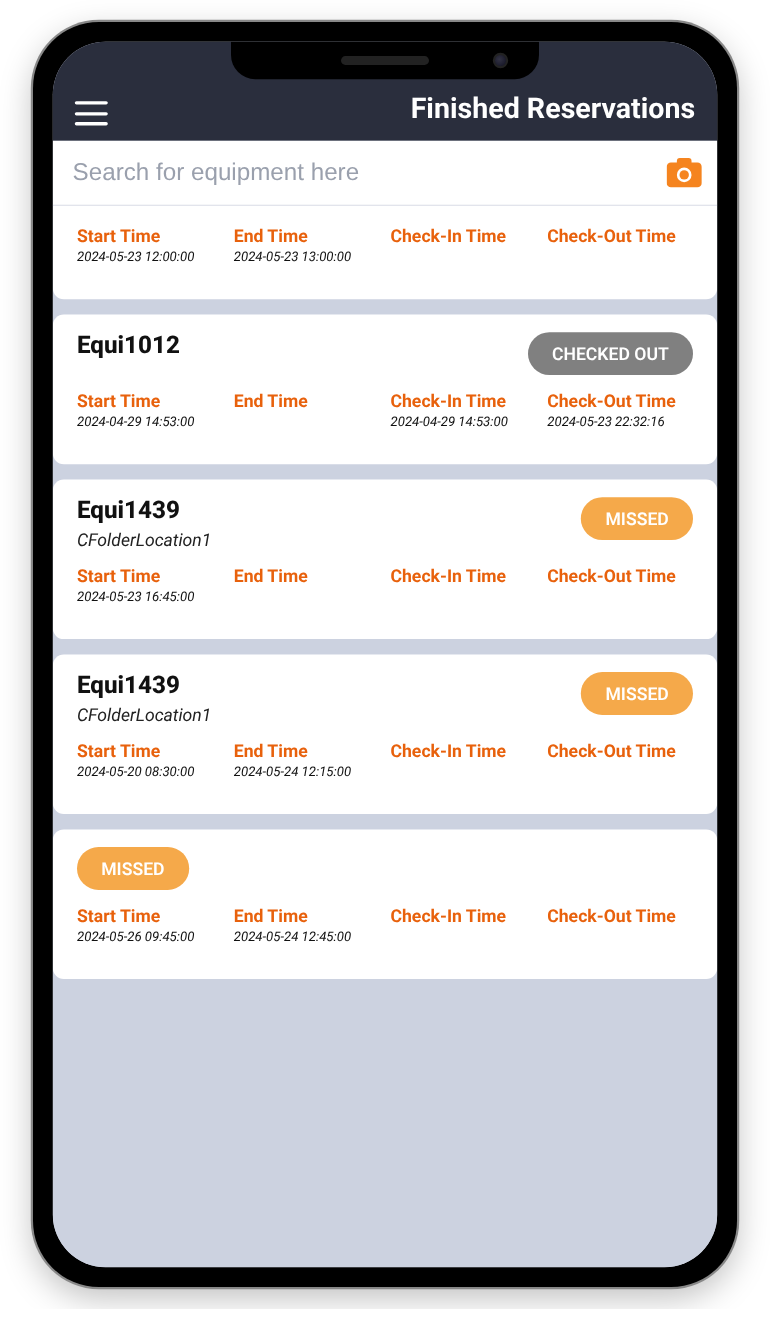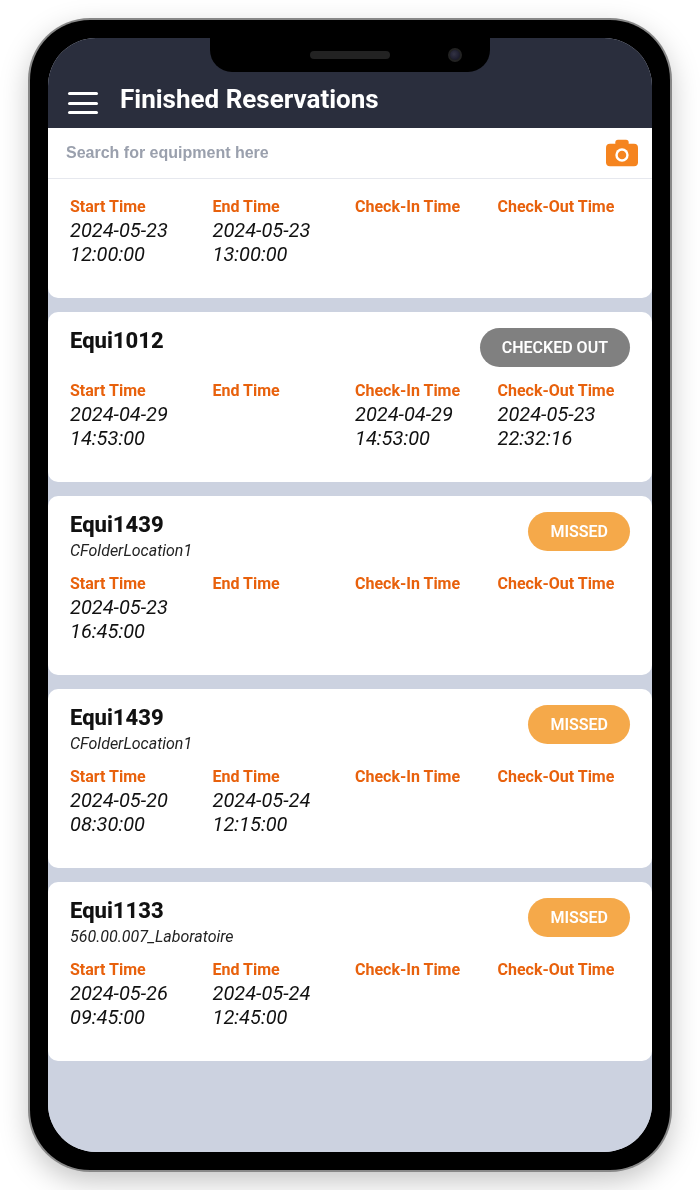--- a/index.html
+++ b/index.html
@@ -60,20 +60,21 @@
 
   .header {
     background: #2A2E3D;
     color: #fff;
     height: 90px;
     display: flex;
     align-items: flex-end;
     padding: 0 20px 14px 20px;
     gap: 22px;
     flex: 0 0 auto;
+    justify-content: space-between;
   }
   .burger {
     width: 30px; height: 22px;
     display: flex; flex-direction: column; justify-content: space-between;
     cursor: pointer;
   }
   .burger span { display:block; height:3px; background:#fff; border-radius:2px; }
   .header h1 { font-size: 26px; font-weight: 700; }
 
   .searchbar {
@@ -82,25 +83,24 @@
     padding: 10px 14px;
     display: flex;
     align-items: center;
     gap: 10px;
     flex: 0 0 auto;
     border-bottom: 1px solid #e6e8ee;
   }
   .searchbar input {
     flex: 1;
     border: none;
-    font-size: 16px;
+    font-size: 22px;
     color: #333;
     outline: none;
     padding: 6px 4px;
-    font-weight: bold;
   }
   .searchbar input::placeholder { color: #9aa0ad; }
   .cam-btn {
     width: 32px; height: 28px; cursor: pointer;
   }
   .cam-btn svg { width:100%; height:100%; }
 
   .list {
     flex: 1;
     overflow: hidden;
@@ -134,21 +134,21 @@
   .badge.missed { background:#F5A94A; }
   .badge.checked { background:#808080; }
 
   .row2 {
     display: grid;
     grid-template-columns: 1fr 1fr 1fr 1fr;
     column-gap: 10px;
     margin-top: 14px;
   }
   .lbl { color:#E8610C; font-size:16px; font-weight:700; }
-  .val { font-style: italic; font-size:20px; color:#111; margin-top:2px; }
+  .val { font-style: italic; font-size:12px; color:#111; margin-top:2px; }
   .block { margin-bottom: 10px; }
 </style>
 </head>
 <body>
 
 <div class="phone">
   <div class="phone-inner">
     <div class="notch">
       <span class="spk"></span>
         <span class="cam"></span>
@@ -275,24 +275,20 @@
       </div>
       <div class="block">
         <div class="lbl">Check-Out Time</div>
 
       </div>
     </div>
         </div>
         <div class="card">
 
     <div class="card-head">
-      <div>
-        <div class="equip-title">Equi1133</div>
-        <div class="equip-sub">560.00.007_Laboratoire</div>
-      </div>
       <span class="badge missed">MISSED</span>
     </div>
     <div class="row2">
       <div class="block">
         <div class="lbl">Start Time</div>
         <div class="val">2024-05-26 09:45:00</div>
       </div>
       <div class="block">
         <div class="lbl">End Time</div>
         <div class="val">2024-05-24 12:45:00</div>

